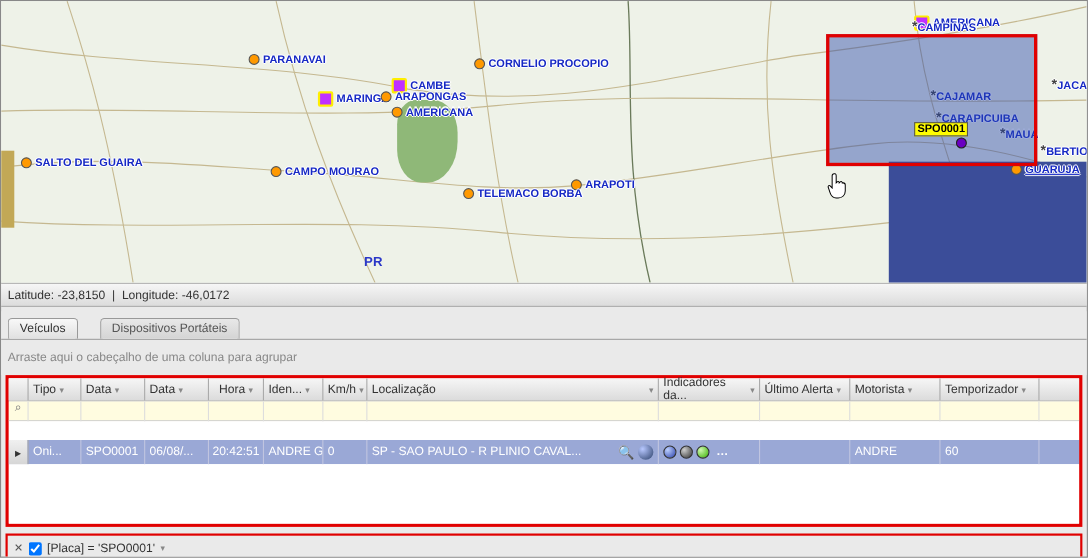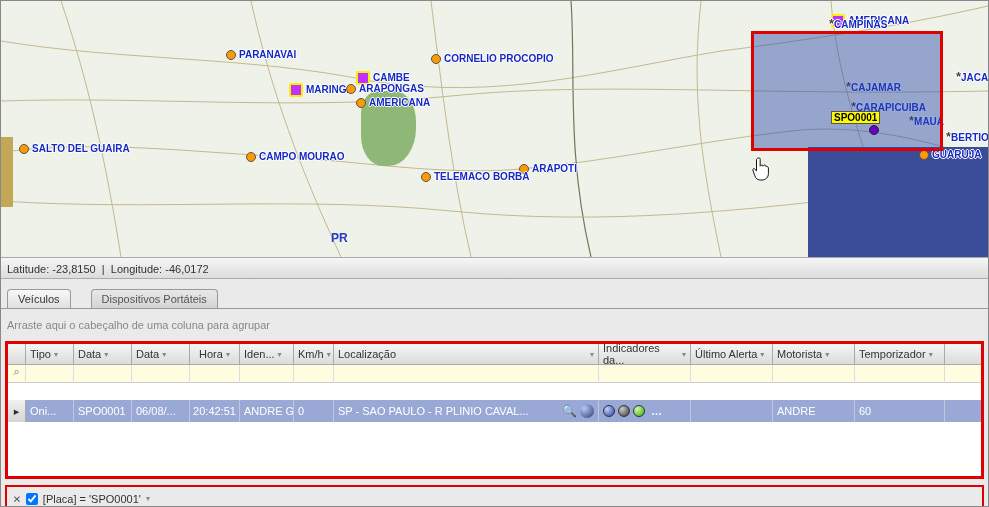--- a/index.html
+++ b/index.html
@@ -97,21 +97,21 @@
   <div class="city" style="left:430px;top:52px;"><span class="city-dot"></span><span>CORNELIO PROCOPIO</span></div>
   <div class="city" style="left:355px;top:70px;"><span class="city-dot sq"></span><span>CAMBE</span></div>
   <div class="city" style="left:288px;top:82px;"><span class="city-dot sq"></span><span>MARINGA</span></div>
   <div class="city" style="left:345px;top:82px;"><span class="city-dot"></span><span>ARAPONGAS</span></div>
   <div class="city" style="left:355px;top:96px;"><span class="city-dot"></span><span>AMERICANA</span></div>
   <div class="city" style="left:845px;top:78px;"><span class="astar">*</span><span>CAJAMAR</span></div>
   <div class="city" style="left:955px;top:68px;"><span class="astar">*</span><span>JACAR</span></div>
   <div class="city" style="left:850px;top:98px;"><span class="astar">*</span><span>CARAPICUIBA</span></div>
   <div class="city" style="left:908px;top:112px;"><span class="astar">*</span><span>MAUA</span></div>
   <div class="city" style="left:945px;top:128px;"><span class="astar">*</span><span>BERTIOGA</span></div>
-  <div class="city" style="left:918px;top:148px;"><span class="city-dot"></span><span>GUARUJA</span></div>
+  <div class="city" style="left:918px;top:148px;text-decoration:underline;"><span class="city-dot"></span><span>GUARUJA</span></div>
   <div class="city" style="left:18px;top:142px;"><span class="city-dot"></span><span>SALTO DEL GUAIRA</span></div>
   <div class="city" style="left:245px;top:150px;"><span class="city-dot"></span><span>CAMPO MOURAO</span></div>
   <div class="city" style="left:518px;top:162px;"><span class="city-dot"></span><span>ARAPOTI</span></div>
   <div class="city" style="left:420px;top:170px;"><span class="city-dot"></span><span>TELEMACO BORBA</span></div>
 
   <div class="state-label">PR</div>
 
   <div class="selection-box"></div>
   <div class="vehicle-label" style="left:830px;top:110px;">SPO0001</div>
   <div class="vehicle-dot" style="left:868px;top:124px;"></div>

